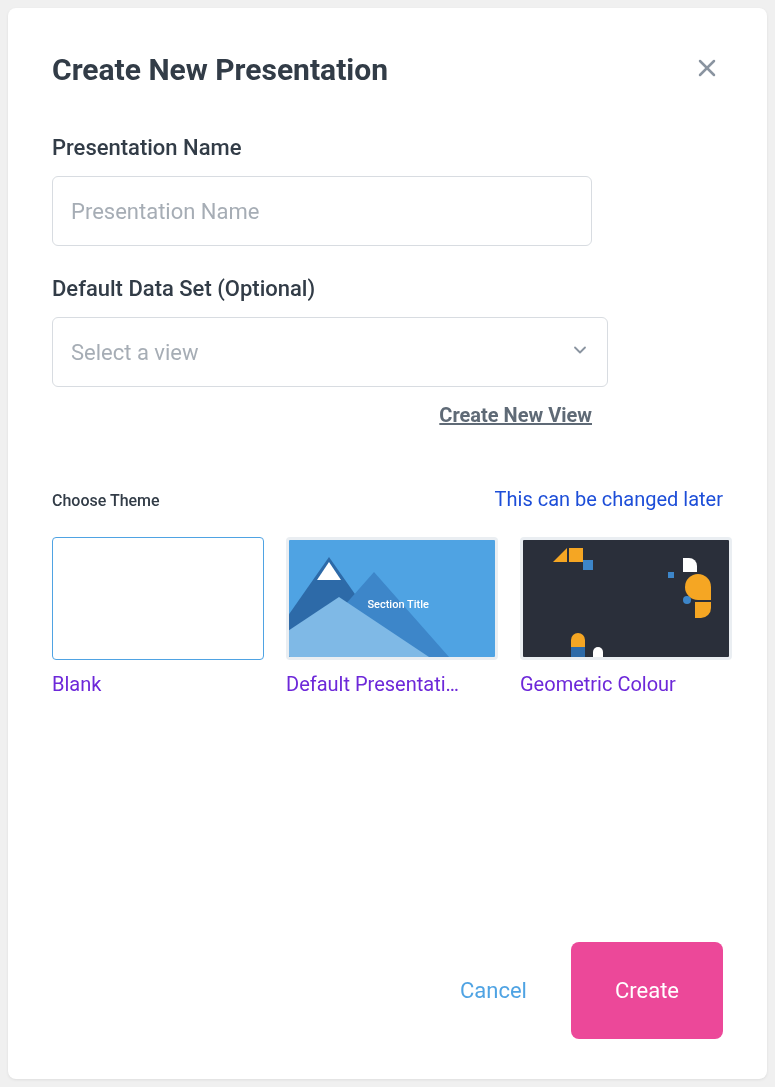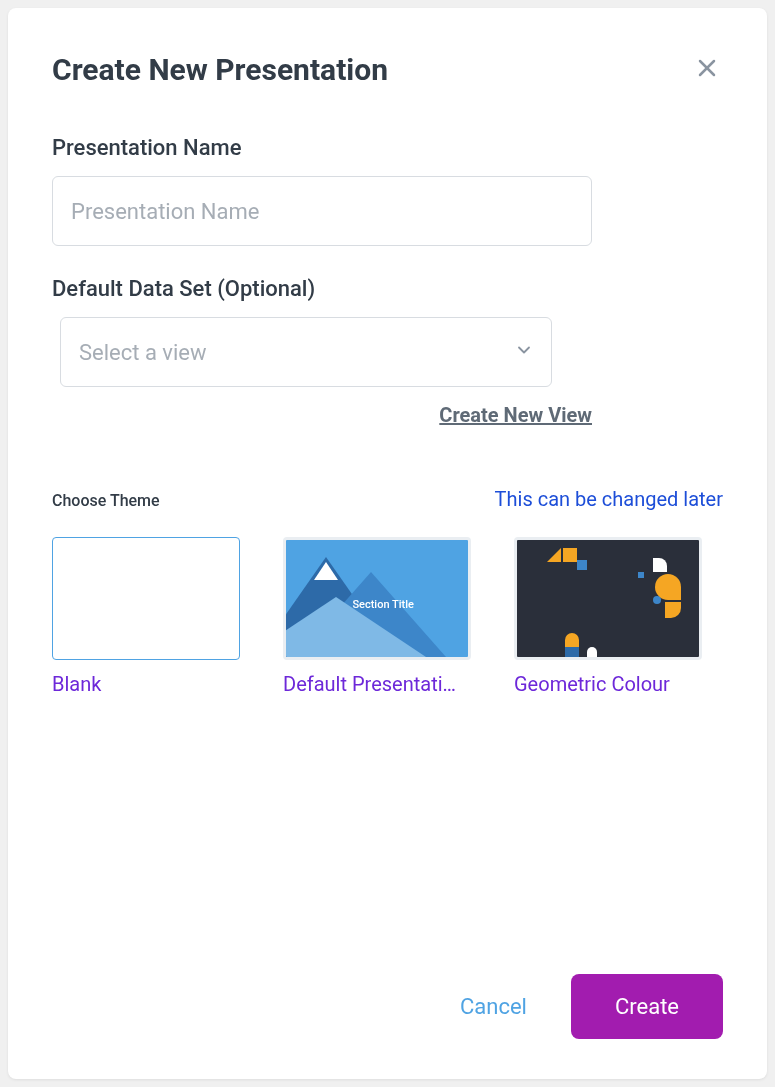--- a/index.html
+++ b/index.html
@@ -66,22 +66,21 @@
       padding: 0 18px;
       font-size: 22px;
       color: #323c47;
       font-family: inherit;
     }
     .text-input::placeholder {
       color: #a6adb5;
     }
     .select-wrap {
       position: relative;
-      width: 492px;
-      margin-left: 8px;
+      width: 556px;
     }
     .select-input {
       width: 100%;
       height: 70px;
       border: 1px solid #d8dce1;
       border-radius: 6px;
       padding: 0 50px 0 18px;
       font-size: 22px;
       color: #a6adb5;
       font-family: inherit;
@@ -135,21 +134,21 @@
     }
     .theme-grid {
       display: flex;
       gap: 22px;
     }
     .theme-card {
       width: 212px;
       cursor: pointer;
     }
     .theme-preview {
-      width: 188px;
+      width: 212px;
       height: 123px;
       border-radius: 4px;
       overflow: hidden;
       position: relative;
       border: 1px solid #d8dce1;
     }
     .theme-preview.selected {
       border: 1.5px solid #4fa3e3;
     }
     .theme-preview.blank-preview {
@@ -241,23 +240,23 @@
       border: none;
       cursor: pointer;
       border-radius: 8px;
     }
     .btn-cancel {
       background: none;
       color: #4fa3e3;
       padding: 18px 20px;
     }
     .btn-create {
-      background: #a21caf;
+      background: #ec4899;
       color: #ffffff;
-      padding: 20px 44px;
+      padding: 36px 44px;
     }
   </style>
 </head>
 <body>
 
 <div class="modal">
 
   <div class="modal-header">
     <h1 class="modal-title">Create New Presentation</h1>
     <button class="close-btn">

